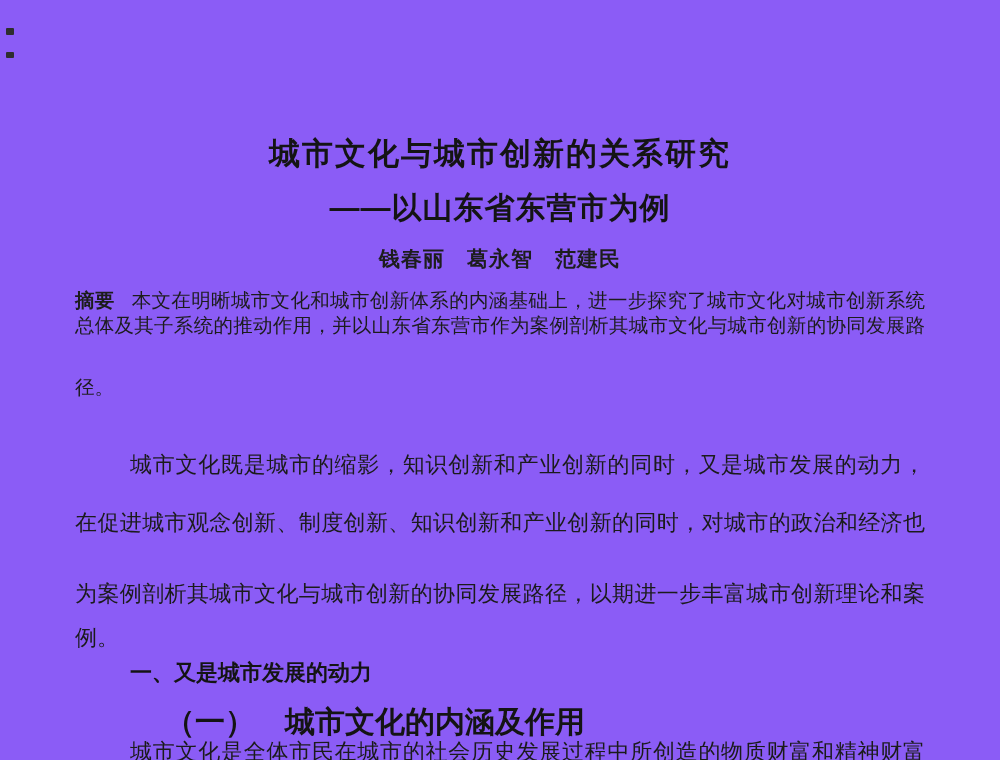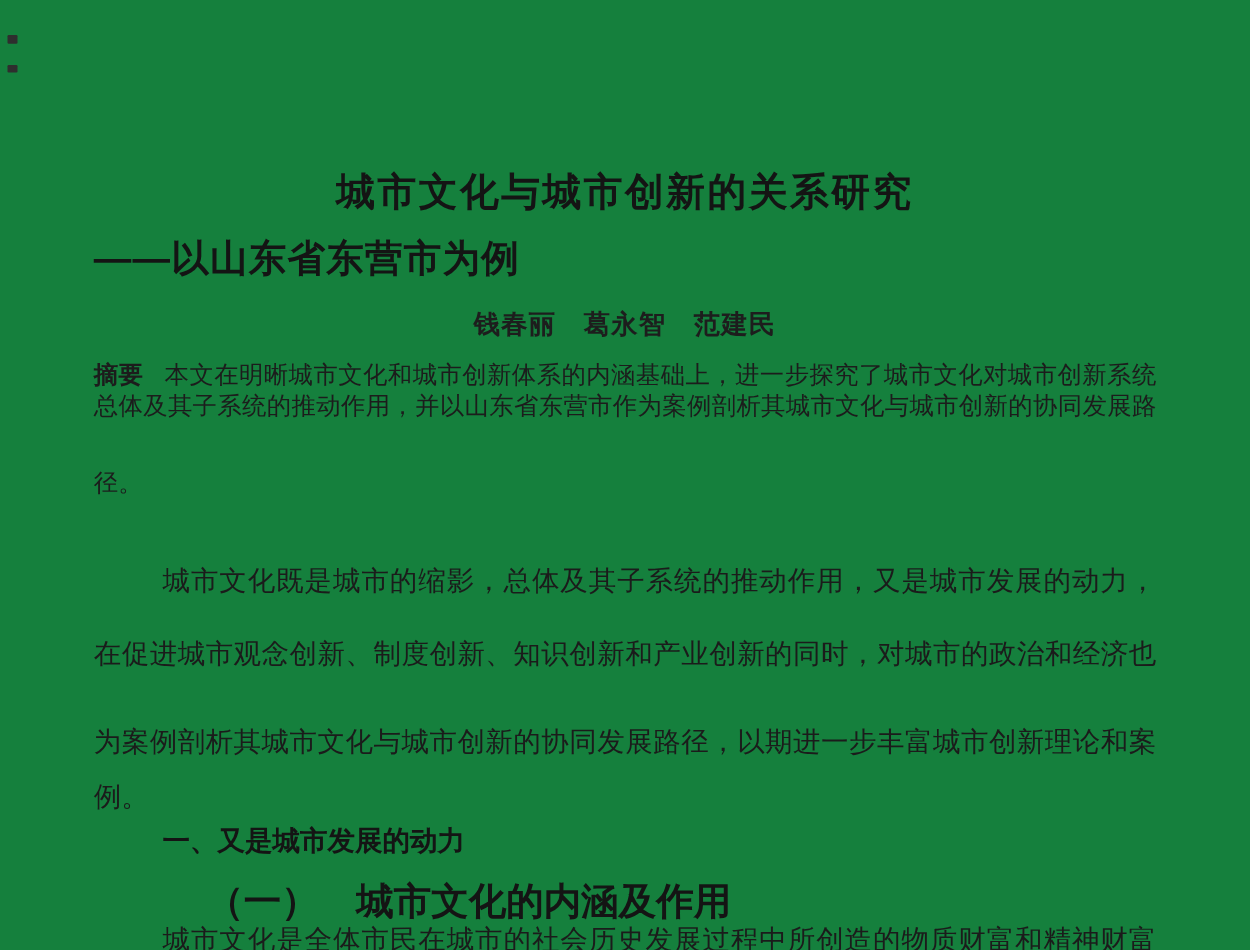--- a/index.html
+++ b/index.html
@@ -4,21 +4,21 @@
 <style>
   html, body {
     margin: 0;
     padding: 0;
     background: #ffffff;
   }
   .page {
     position: relative;
     width: 1000px;
     height: 760px;
-    background: #15803d;
+    background: #8b5cf6;
     overflow: hidden;
     color: #1a1a1a;
     font-family: "Liberation Serif", serif;
   }
   .content {
     position: absolute;
     left: 75px;
     right: 75px;
     top: 0;
     bottom: 0;
@@ -42,21 +42,21 @@
     top: 136px;
     font-size: 31px;
     letter-spacing: 2px;
     text-align: center;
     color: #141414;
   }
   .doc-subtitle {
     top: 191px;
     font-size: 30px;
     letter-spacing: 1px;
-    text-align: left;
+    text-align: center;
     color: #141414;
   }
   .authors {
     top: 247px;
     font-size: 21px;
     font-weight: 600;
     letter-spacing: 1px;
     text-align: center;
     color: #1d1d1d;
   }
@@ -130,21 +130,21 @@
 
     <div class="line abs abs-1 just">
       <span class="hei abs-label">摘要</span><span>本文在明晰城市文化和城市创新体系的内涵基础上，进一步探究了城市文化对城市创新系统</span>
     </div>
 
     <div class="line abs abs-2 just">总体及其子系统的推动作用，并以山东省东营市作为案例剖析其城市文化与城市创新的协同发展路</div>
 
     <div class="line abs abs-3">径。</div>
 
 
-    <div class="line body-text p1-1 just indent">城市文化既是城市的缩影，总体及其子系统的推动作用，又是城市发展的动力，</div>
+    <div class="line body-text p1-1 just indent">城市文化既是城市的缩影，知识创新和产业创新的同时，又是城市发展的动力，</div>
 
     <div class="line body-text p1-2 just">在促进城市观念创新、制度创新、知识创新和产业创新的同时，对城市的政治和经济也</div>
 
 
     <div class="line body-text p1-4 just">为案例剖析其城市文化与城市创新的协同发展路径，以期进一步丰富城市创新理论和案</div>
 
     <div class="line body-text p1-5">例。</div>
 
     <div class="line sec-heading hei">一、又是城市发展的动力</div>
 

